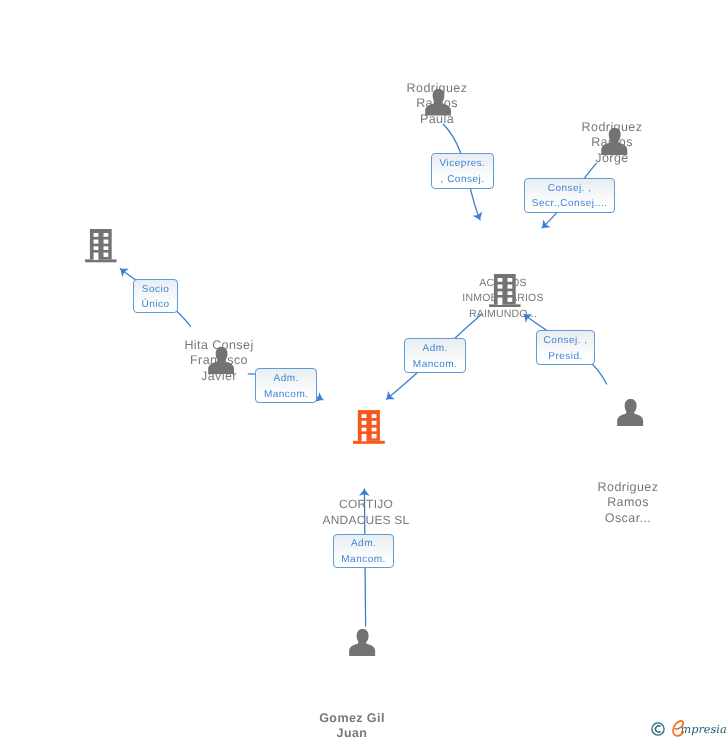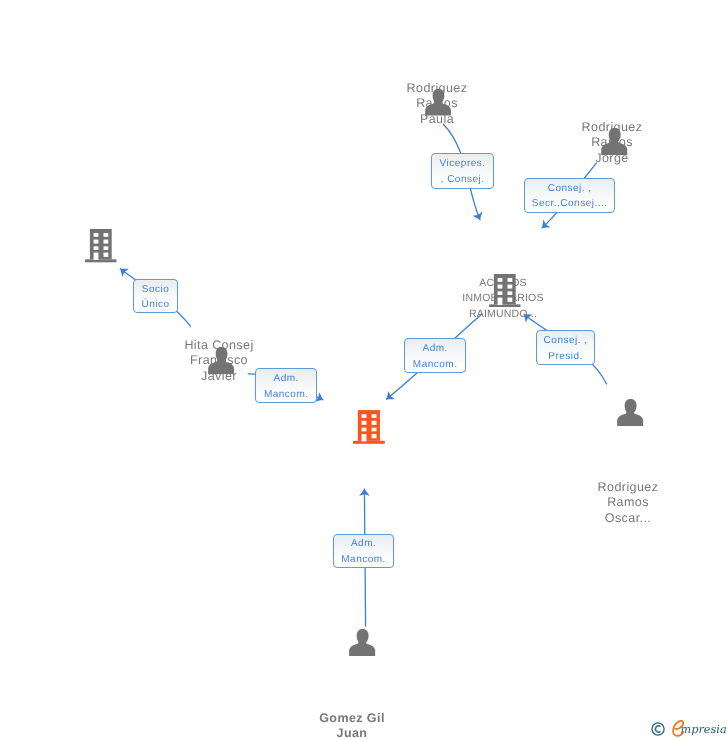--- a/index.html
+++ b/index.html
@@ -88,20 +88,22 @@
       <rect x="8.51" y="4.03" width="4.82" height="3.80"></rect>
         <rect x="18.44" y="4.03" width="4.82" height="3.80"></rect>
       <rect x="8.51" y="10.55" width="4.82" height="4.09"></rect>
         <rect x="18.44" y="10.55" width="4.82" height="4.09"></rect>
       <rect x="8.51" y="17.36" width="4.82" height="3.69"></rect>
         <rect x="18.44" y="17.36" width="4.82" height="3.69"></rect>
       <rect x="8.51" y="23.61" width="4.82" height="7.38"></rect>
         <rect x="18.44" y="23.61" width="4.82" height="4.37"></rect>
     </g>
   </svg>
+  <div class="nodelabel focusco" style="left:281px;top:448px;width:170px;">CORTIJO
+ANDACUES SL</div>
 
   <div class="nodelabel" style="left:352px;top:33px;width:170px;">Rodriguez
 Ramos
 Paula</div>
   <svg class="icon" style="left:425.3px;top:89.0px;width:26.7px;height:26.7px;" viewBox="0 0 26.7 26.7">
     <g fill="#737373">
       <path d="M13.5,-0.3 C17.1,-0.3 19.4,2.5 19.4,6.2 C19.4,9.2 18.5,11.6 17.1,13.0 C16.3,13.8 15.2,14.2 13.5,14.2 C11.8,14.2 10.7,13.8 9.9,13.0 C8.5,11.6 7.6,9.2 7.6,6.2 C7.6,2.5 9.9,-0.3 13.5,-0.3 Z"></path>
       <path d="M9.5,11.4 C9.6,13.9 8.8,14.5 7.0,15.1 C4.5,15.9 2.7,16.6 1.4,18.2 C0.55,19.1 0.15,20.2 0.15,21.7 L0.15,26.62 L25.95,26.62 L25.95,21.7 C25.95,20.2 25.55,19.1 24.7,18.2 C23.4,16.6 21.6,15.9 19.1,15.1 C17.3,14.5 16.5,13.9 16.6,11.4 Z"></path>
     </g>
   </svg>

